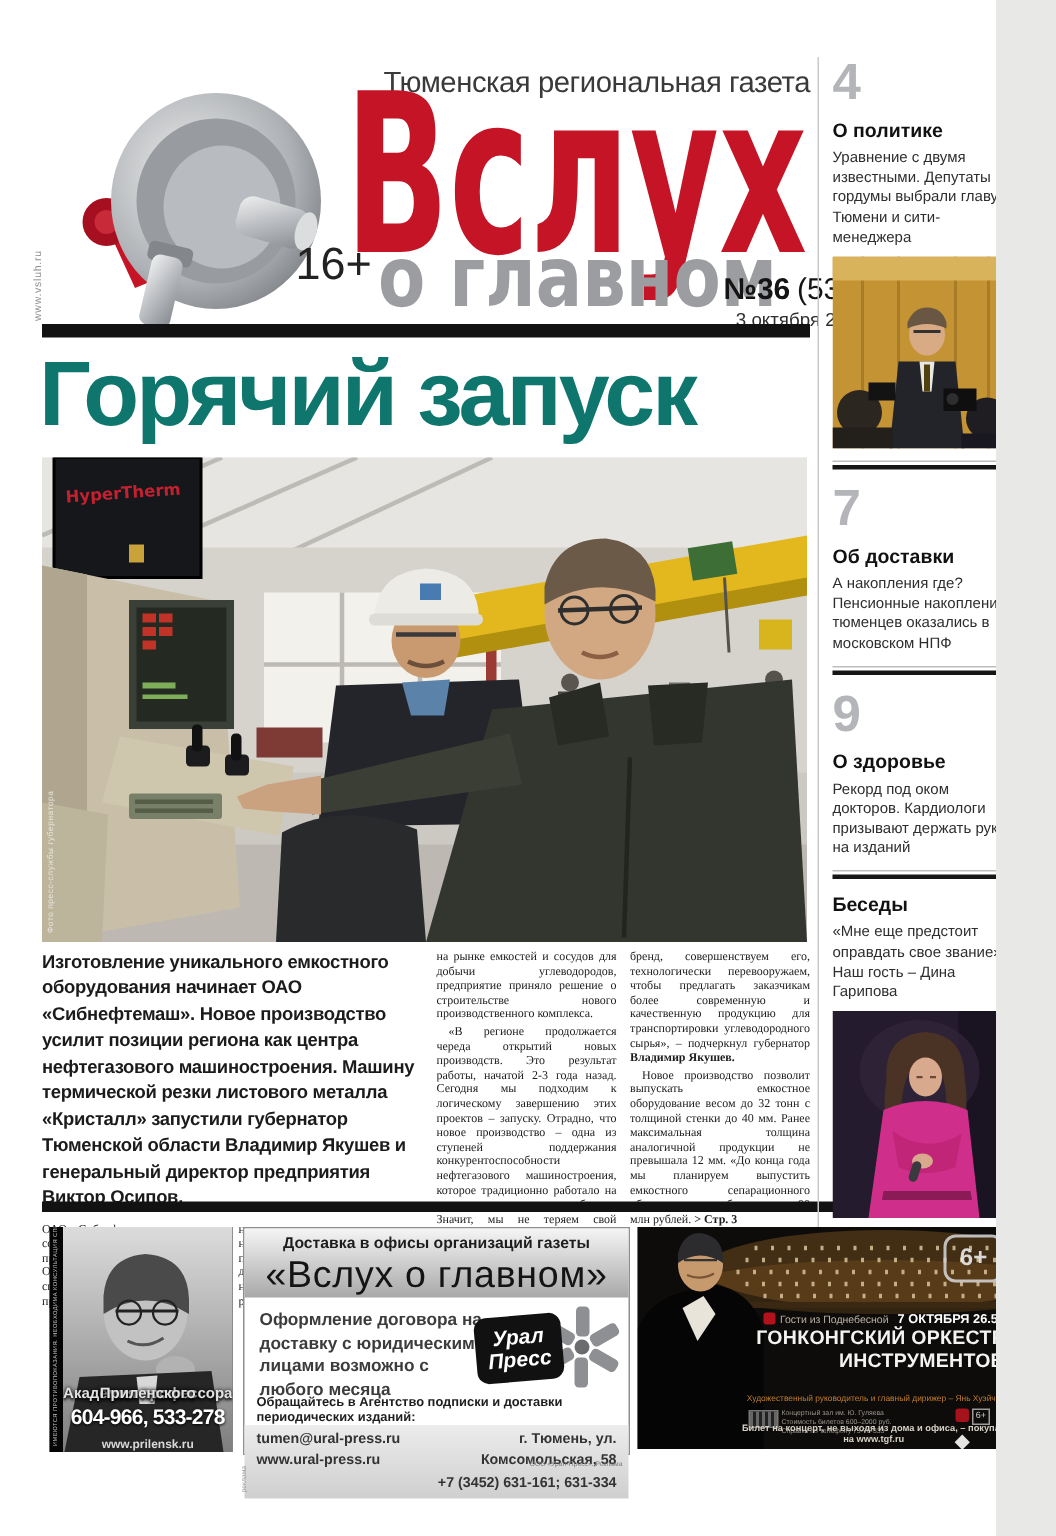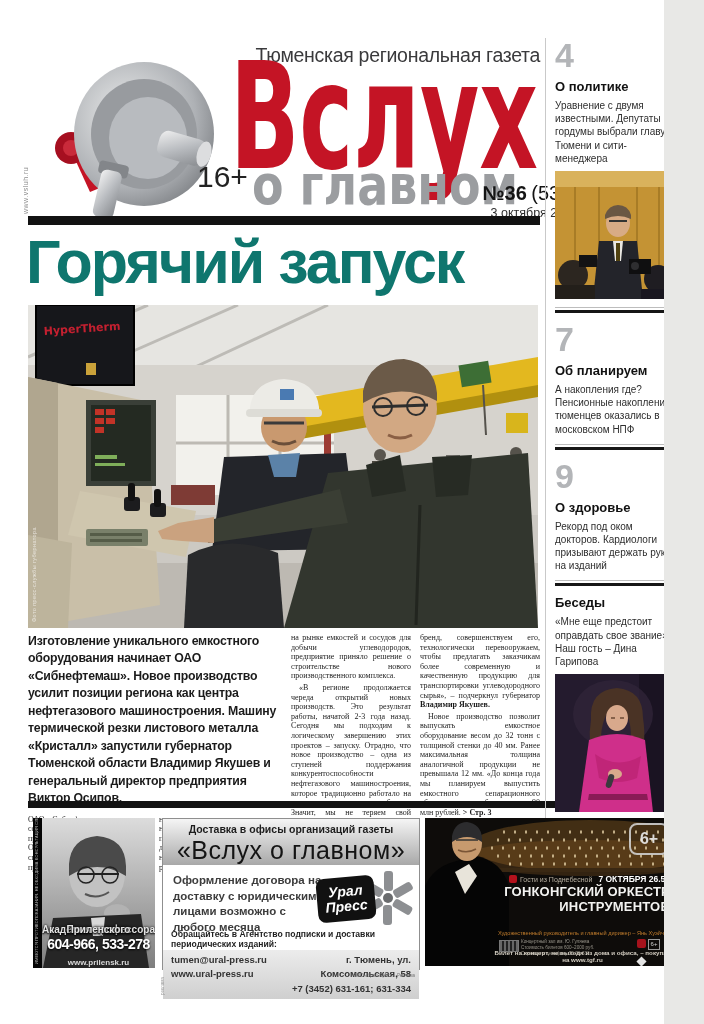--- a/index.html
+++ b/index.html
@@ -302,21 +302,21 @@
         </svg>
       </div>
 
       <div class="sb-sep">
           <div class="thin"></div>
           <div class="thick"></div>
         </div>
 
       <div>
         <div class="sb-num">7</div>
-        <div class="sb-title">Об планируем</div>
+        <div class="sb-title">Об доставки</div>
         <div class="sb-teaser">А накопления где? Пенсионные накопления тюменцев оказались в московском НПФ</div>
       </div>
 
       <div class="sb-sep">
           <div class="thin"></div>
           <div class="thick"></div>
         </div>
 
       <div>
         <div class="sb-num">9</div>

